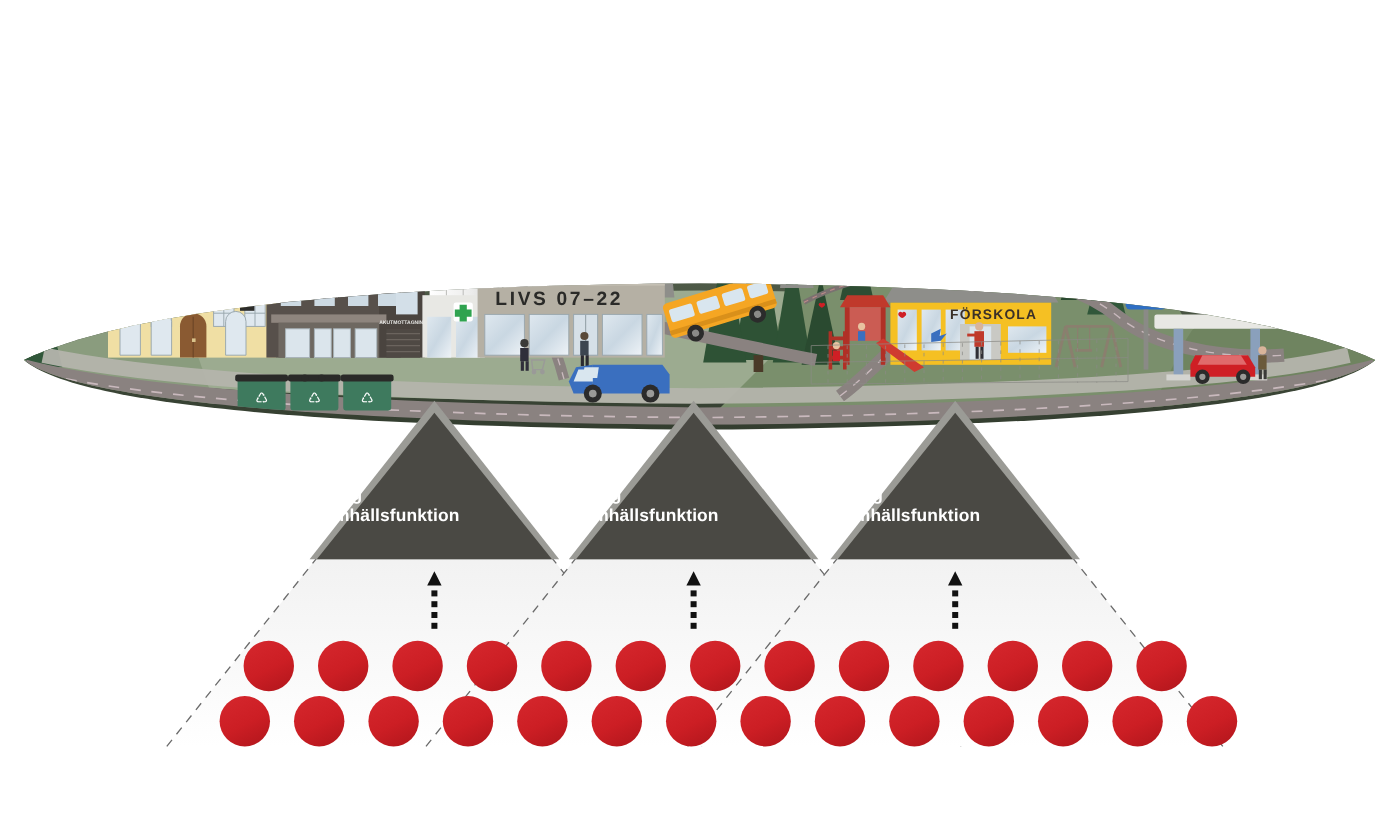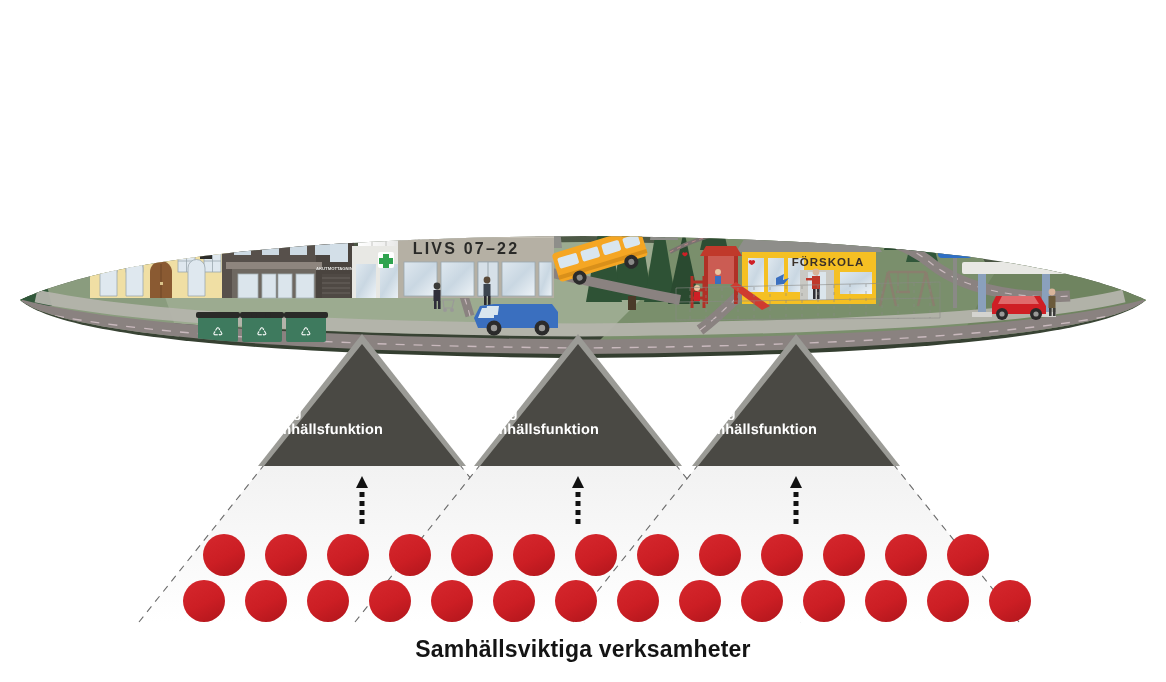--- a/index.html
+++ b/index.html
@@ -868,15 +868,14 @@
   </div>
   <div class="tri-label" style="left:478px; top:405px; width:200px;">
     <span class="l1">Viktig</span>
     <span class="l2">samhällsfunktion</span>
   </div>
   <div class="tri-label" style="left:696px; top:405px; width:200px;">
     <span class="l1">Viktig</span>
     <span class="l2">samhällsfunktion</span>
   </div>
 
-  <div id="caption">Samhällsviktiga verksamheter</div>
 
 </div>
 
 </body></html>

